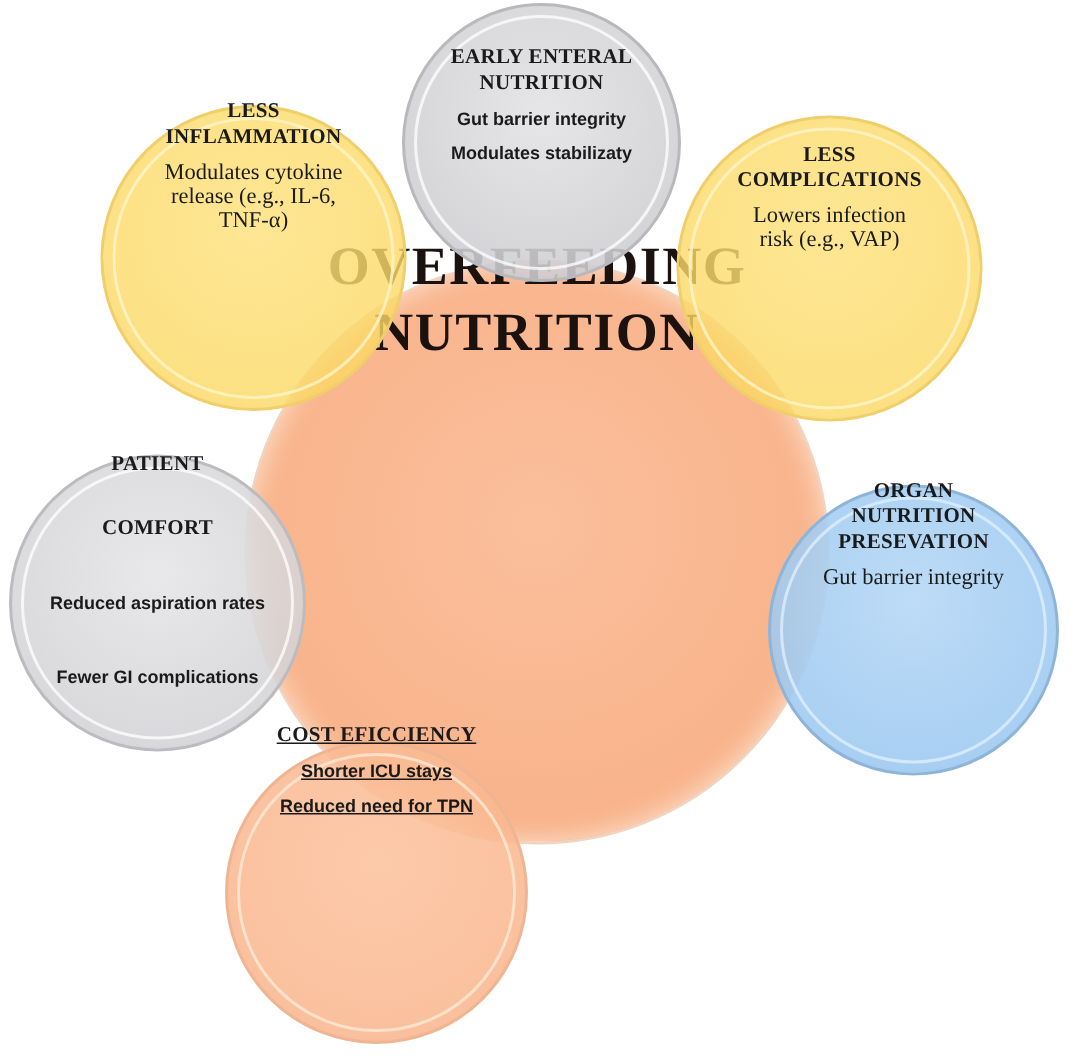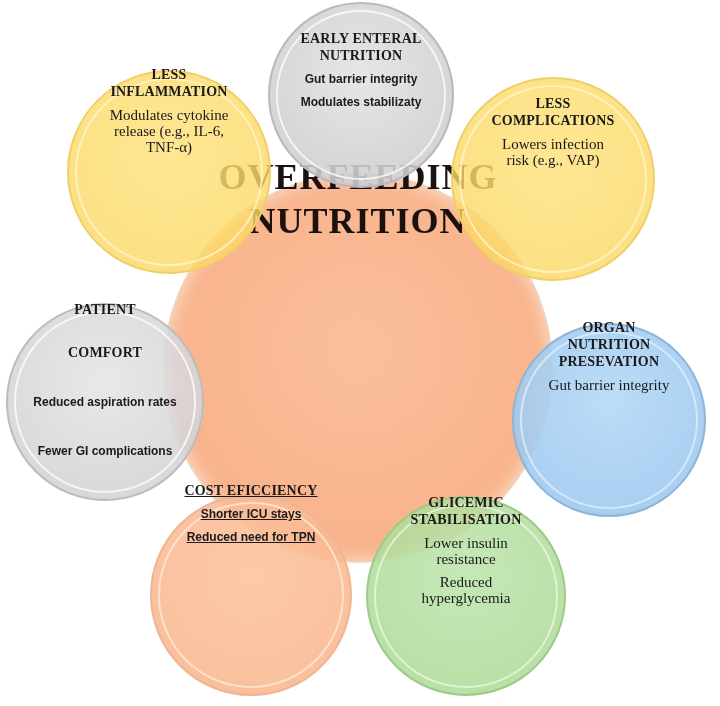--- a/index.html
+++ b/index.html
@@ -59,21 +59,14 @@
     <div class="line">Gut barrier integrity</div>
   </div>
 
   <div class="circle sans" style="left:150px; top:494px; width:202px; height:202px; background:radial-gradient(circle at 50% 40%, rgba(252,196,160,0.9) 0%, rgba(249,181,140,0.85) 75%, rgba(236,156,112,0.9) 100%); border:2px solid #efb592;text-decoration:underline;">
     <div class="inner-ring" style="border:2px solid rgba(255,232,214,0.8);"></div>
     <div class="title" style="margin-top:-14px;">COST EFICCIENCY</div>
     <div class="line">Shorter ICU stays</div>
     <div class="line">Reduced need for TPN</div>
   </div>
 
-  <div class="circle" style="left:366px; top:496px; width:200px; height:200px; background:radial-gradient(circle at 50% 40%, rgba(190,228,172,0.88) 0%, rgba(172,218,150,0.84) 75%, rgba(130,190,110,0.9) 100%); border:2px solid #9ccb88;">
-    <div class="inner-ring" style="border:2px solid rgba(236,250,226,0.75);"></div>
-    <div class="title" style="margin-top:-4px;">GLICEMIC</div>
-    <div class="title">STABILISATION</div>
-    <div class="line" style="width:100px;">Lower insulin resistance</div>
-    <div class="line" style="width:110px;">Reduced hyperglycemia</div>
-  </div>
 
 </div>
 
 </body></html>

